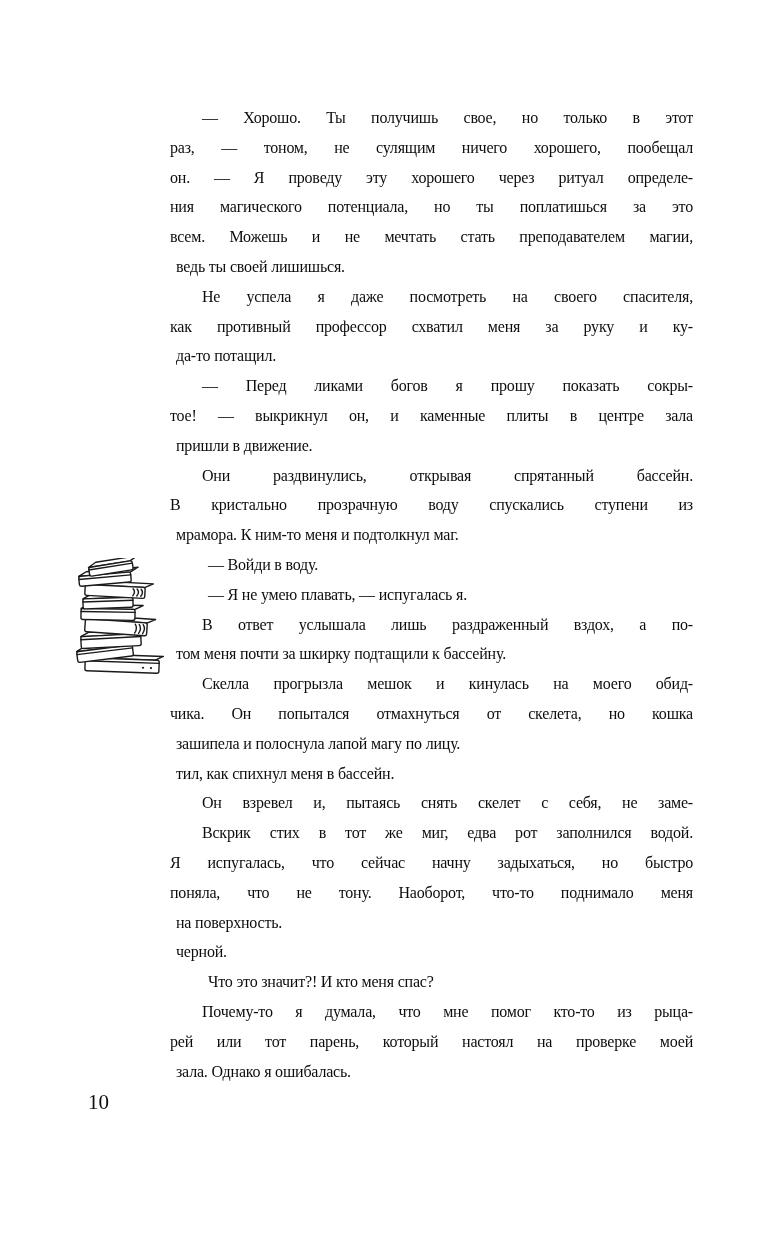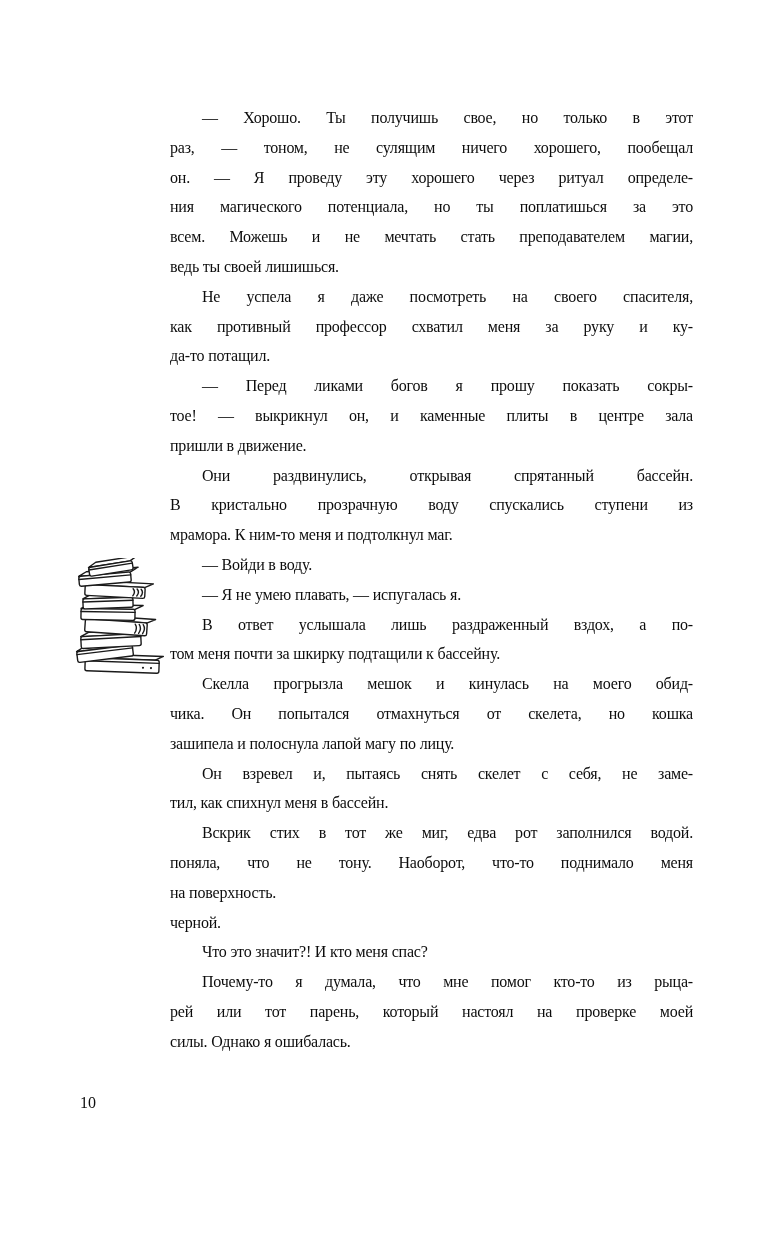--- a/index.html
+++ b/index.html
@@ -22,29 +22,30 @@
   .para{margin:0;padding:0;}
   .line{
     height:29.8px;
     overflow:hidden;
     text-align:justify;
     text-align-last:justify;
   }
   .line.last{
     text-align:left;
     text-align-last:left;
+    margin-left:6px;
   }
   .line.first{
     text-indent:32px;
     text-align:center;
   }
   .page-number{
     position:absolute;
-    left:80px;top:1088px;
-    font-size:16px;
+    left:88px;top:1088px;
+    font-size:21px;
     line-height:29.8px;
     letter-spacing:0;
   }
   .books-illustration{
     position:absolute;
     left:73px;top:558px;
     width:94px;height:119px;
   }
   .books-illustration svg{width:100%;height:100%;display:block;}
 </style>
@@ -149,36 +150,37 @@
       <div class="para">
         <div class="line first">В ответ услышала лишь раздраженный вздох, а по-</div>
         <div class="line last">том меня почти за шкирку подтащили к бассейну.</div>
       </div>
       <div class="para">
         <div class="line first">Скелла прогрызла мешок и кинулась на моего обид-</div>
         <div class="line">чика. Он попытался отмахнуться от скелета, но кошка</div>
         <div class="line last">зашипела и полоснула лапой магу по лицу.</div>
       </div>
       <div class="para">
+        <div class="line last">тил, как спихнул меня в бассейн.</div>
         <div class="line first">Он взревел и, пытаясь снять скелет с себя, не заме-</div>
-        <div class="line last">тил, как спихнул меня в бассейн.</div>
       </div>
       <div class="para">
         <div class="line first">Вскрик стих в тот же миг, едва рот заполнился водой.</div>
+        <div class="line">Я испугалась, что сейчас начну задыхаться, но быстро</div>
         <div class="line">поняла, что не тону. Наоборот, что-то поднимало меня</div>
         <div class="line last">на поверхность.</div>
       </div>
       <div class="para">
         <div class="line last">черной.</div>
       </div>
       <div class="para">
         <div class="line first last">Что это значит?! И кто меня спас?</div>
       </div>
       <div class="para">
         <div class="line first">Почему-то я думала, что мне помог кто-то из рыца-</div>
         <div class="line">рей или тот парень, который настоял на проверке моей</div>
-        <div class="line last">силы. Однако я ошибалась.</div>
+        <div class="line last">зала. Однако я ошибалась.</div>
       </div>
     </div>
 
   <div class="page-number">10</div>
 
 </div>
 
 </body></html>

